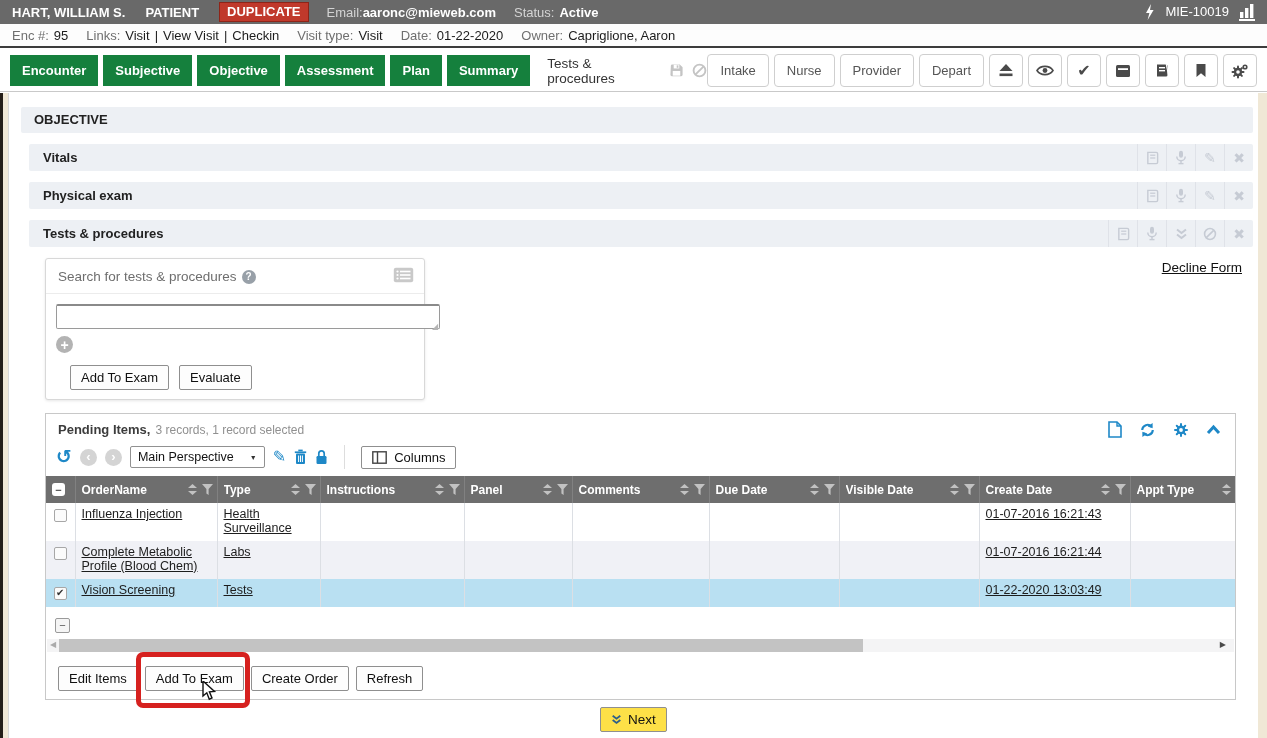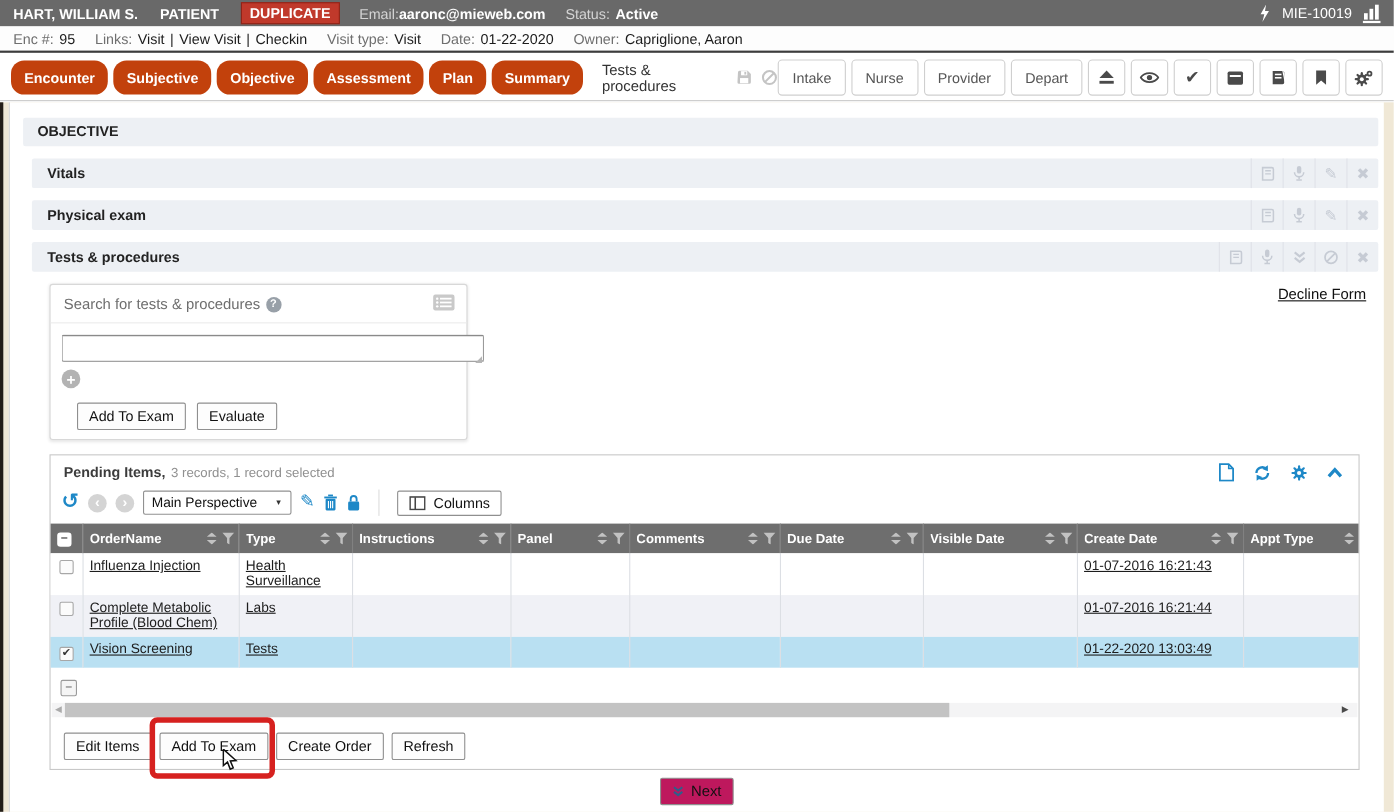--- a/index.html
+++ b/index.html
@@ -21,21 +21,21 @@
   
   .enc-bar { position:absolute; left:0; top:24px; width:1267px; height:24px; background:#fdfdfd; border-bottom:2px solid #3c3c3c; display:flex; align-items:center; padding:0 12px; font-size:13px; color:#222; }
   .enc-bar .lbl { color:#6f6f6f; margin-left:18px; }
   .enc-bar .lbl:first-child { margin-left:0; }
   .enc-bar .val { margin-left:5px; color:#1c1c1c; }
   .enc-link { color:#1c1c1c; cursor:pointer; }
   .enc-sep { margin:0 5px; color:#1c1c1c; }
 
   
   .nav-bar { position:absolute; left:0; top:50px; width:1267px; height:42px; background:#fff; border-bottom:1px solid #c9c9c9; display:flex; align-items:center; padding:0 10px; }
-  .tab { background:#c2410c; color:#fff; font-weight:bold; font-size:13px; padding:8px 12px; border-radius:12px; margin-right:5px; cursor:pointer; }
+  .tab { background:#15803d; color:#fff; font-weight:bold; font-size:13px; padding:8px 12px; border-radius:0; margin-right:5px; cursor:pointer; }
   .section-label { font-size:13.5px; color:#333; margin-left:12px; }
   .nav-state-ic { margin-left:12px; color:#c4c4c4; }
   .nav-right { margin-left:auto; display:flex; align-items:center; gap:5px; }
   .nav-btn { background:#fff; border:1px solid #cfcfcf; border-radius:4px; color:#555; font-size:13px; padding:8px 12px; cursor:pointer; }
   .nav-icon-btn { background:#fff; border:1px solid #cfcfcf; border-radius:4px; width:34px; height:33px; display:flex; align-items:center; justify-content:center; color:#4a4a4a; cursor:pointer; }
   .check-glyph { font-size:16px; color:#4a4a4a; line-height:1; }
 
   
   .page-bg { position:absolute; left:0; top:93px; width:1267px; height:645px; background:#f0e8d6; }
   .dark-edge { position:absolute; left:0; top:93px; width:3px; height:645px; background:#241e18; }
@@ -97,21 +97,21 @@
   .hs-left { position:absolute; left:3px; top:1px; font-size:8px; color:#ababab; cursor:pointer; }
   .hs-thumb { position:absolute; left:12px; top:0; width:804px; height:13px; background:#c3c3c3; cursor:grab; }
   .hs-right { position:absolute; right:8px; top:1px; font-size:8px; color:#4a4a4a; cursor:pointer; }
 
   .pp-footer { margin:14px 0 0 12px; display:flex; gap:7px; align-items:flex-start; }
   .ate-wrap { position:relative; }
   .red-box { position:absolute; left:-9px; top:-14px; width:114px; height:56px; border:5px solid #d6211f; border-radius:7px; pointer-events:none; z-index:5; }
   .cursor-svg { position:absolute; left:57px; top:15px; z-index:6; pointer-events:none; }
 
   .next-row { display:flex; justify-content:center; margin-top:7px; }
-  .next-btn { display:flex; align-items:center; gap:6px; background:#be185d; border:1px solid #8f8f8f; border-radius:2px; font-size:13.5px; color:#111; padding:4px 10px; cursor:pointer; }
+  .next-btn { display:flex; align-items:center; gap:6px; background:#fde047; border:1px solid #8f8f8f; border-radius:2px; font-size:13.5px; color:#111; padding:4px 10px; cursor:pointer; }
 </style>
 </head>
 <body>
 
 <div class="patient-bar">
   <span class="pb-name">HART, WILLIAM S.</span>
   <span class="pb-type">PATIENT</span>
   <span class="dup-badge">DUPLICATE</span>
   <span class="lbl">Email:</span>
   <span class="val" style="margin-left:0;">aaronc@mieweb.com</span>

